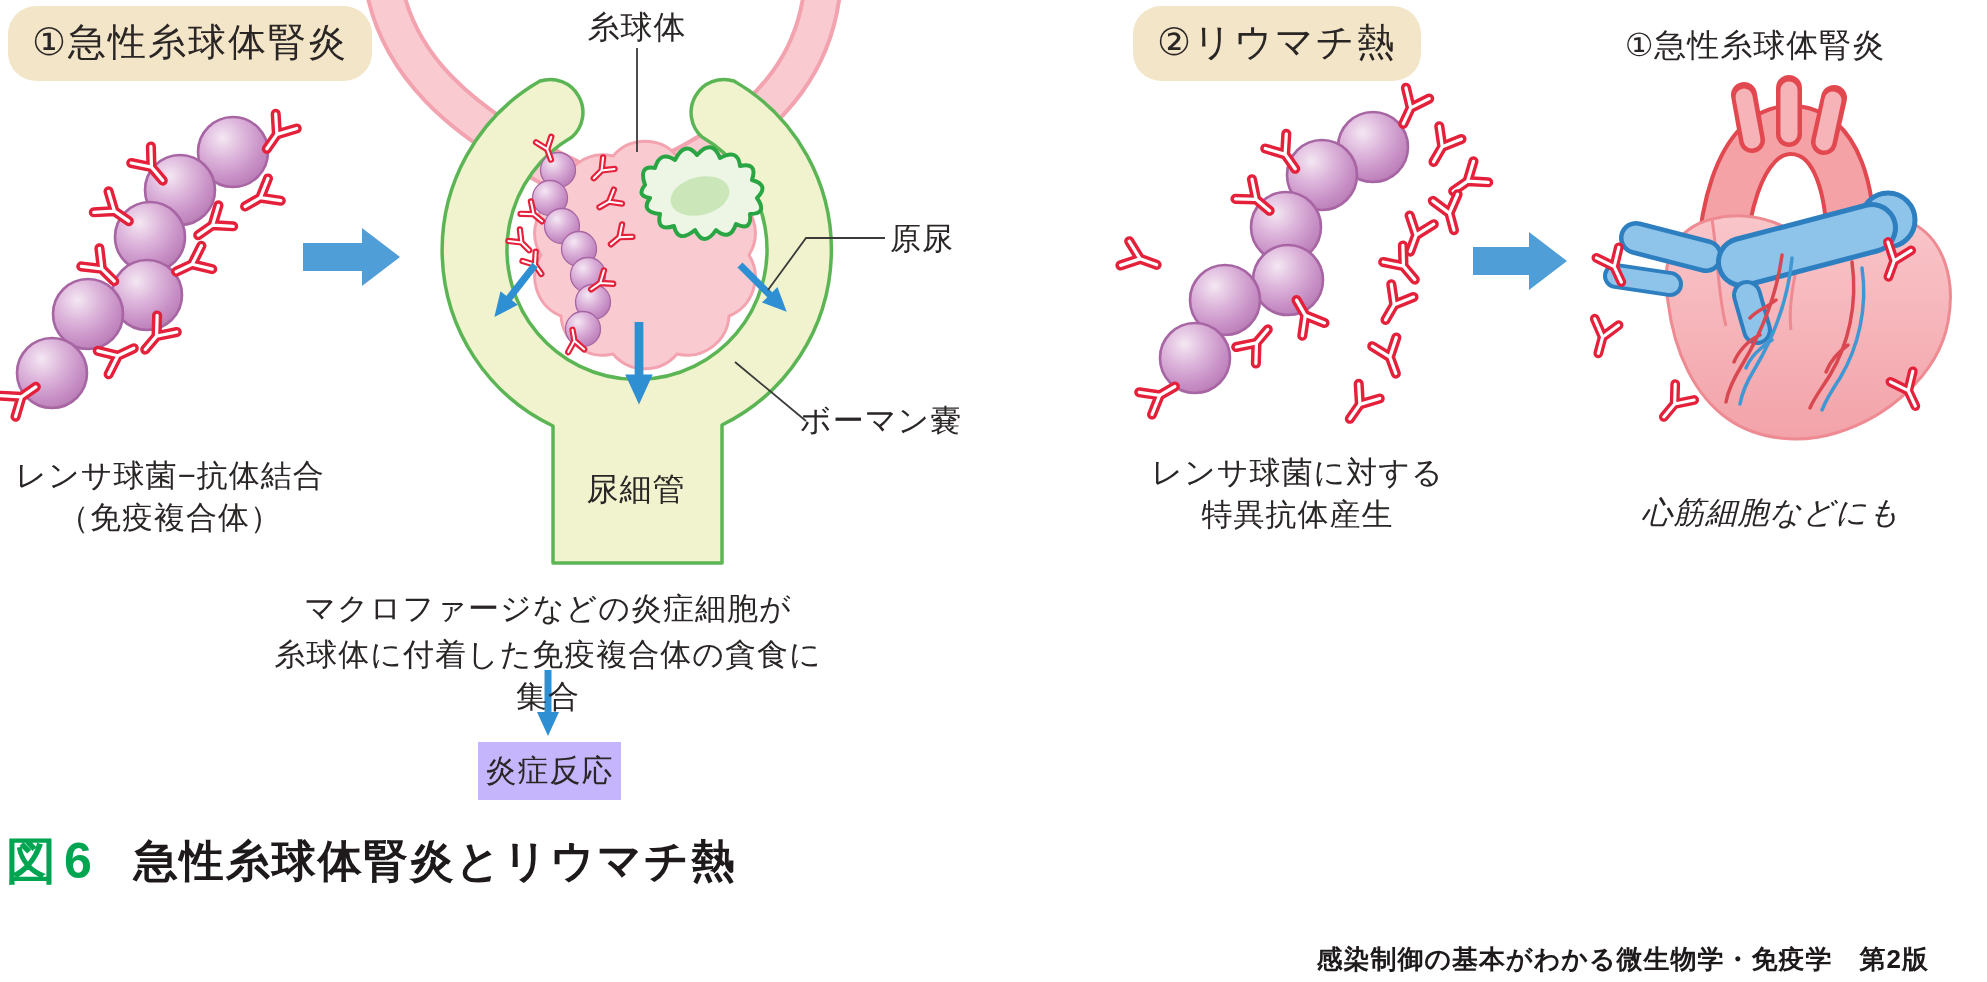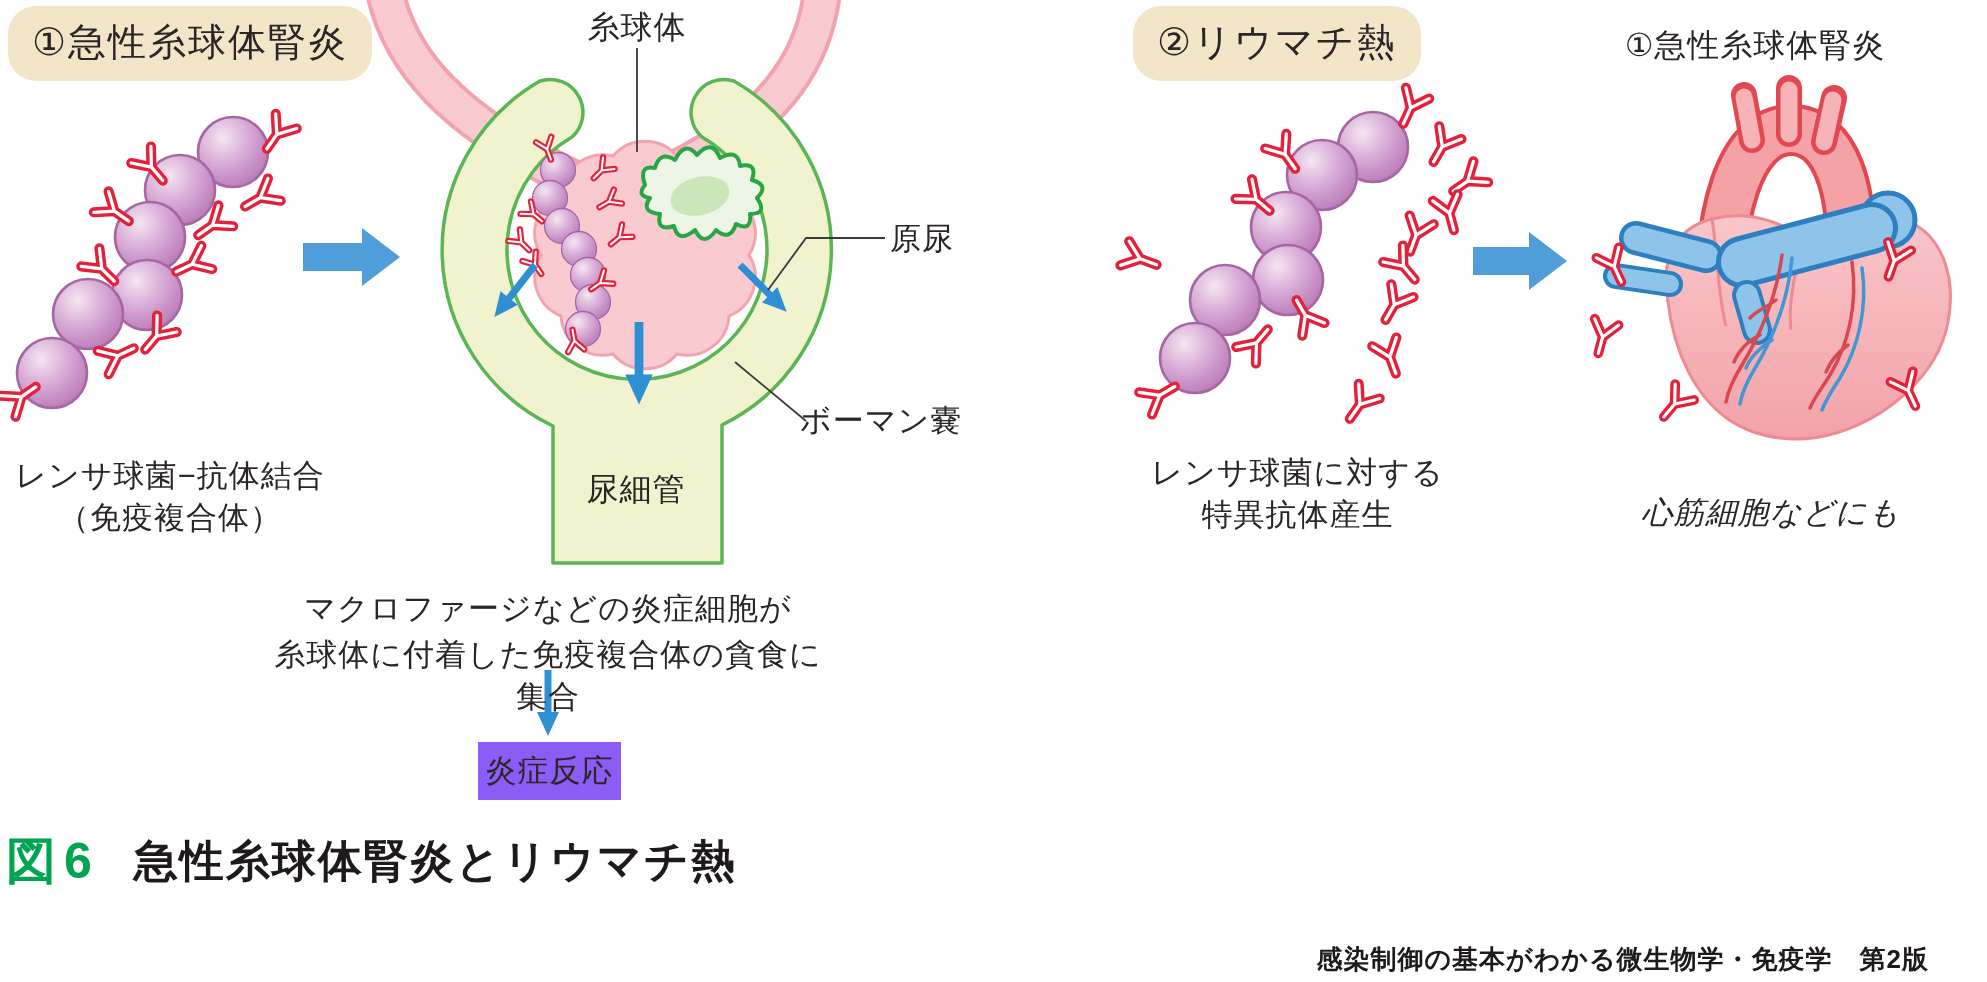--- a/index.html
+++ b/index.html
@@ -5,21 +5,21 @@
   html,body{margin:0;padding:0;background:#fff;}
   #canvas{position:relative;width:1987px;height:982px;background:#ffffff;overflow:hidden;
           font-family:"Liberation Sans","DejaVu Sans",sans-serif;color:#2b2626;}
   .abs{position:absolute;}
   svg.art{position:absolute;left:0;top:0;z-index:1;}
   .txt{position:absolute;z-index:2;color:#2b2626;letter-spacing:1px;}
   .tag{background:#f3e5c8;font-size:38px;padding:11px 24px 13px 24px;letter-spacing:2px;border-radius:28px;}
   .ctr{text-align:center;}
   .lbl31{font-size:31px;line-height:42px;}
   .lbl32{font-size:32px;}
-  .outcome{background:#8b5cf6;width:143px;height:58px;line-height:58px;font-size:31px;text-align:center;}
+  .outcome{background:#c4b5fd;width:143px;height:58px;line-height:58px;font-size:31px;text-align:center;}
   .capgreen{color:#00a551;font-weight:bold;}
   .capttl{color:#1e1a1b;font-weight:bold;font-size:44px;letter-spacing:2px;}
   .footer{font-weight:bold;font-size:26px;color:#1e1a1b;}
 </style>
 </head>
 <body>
 
 <div id="canvas">
 
 <svg class="art" width="1987" height="982" viewBox="0 0 1987 982">

